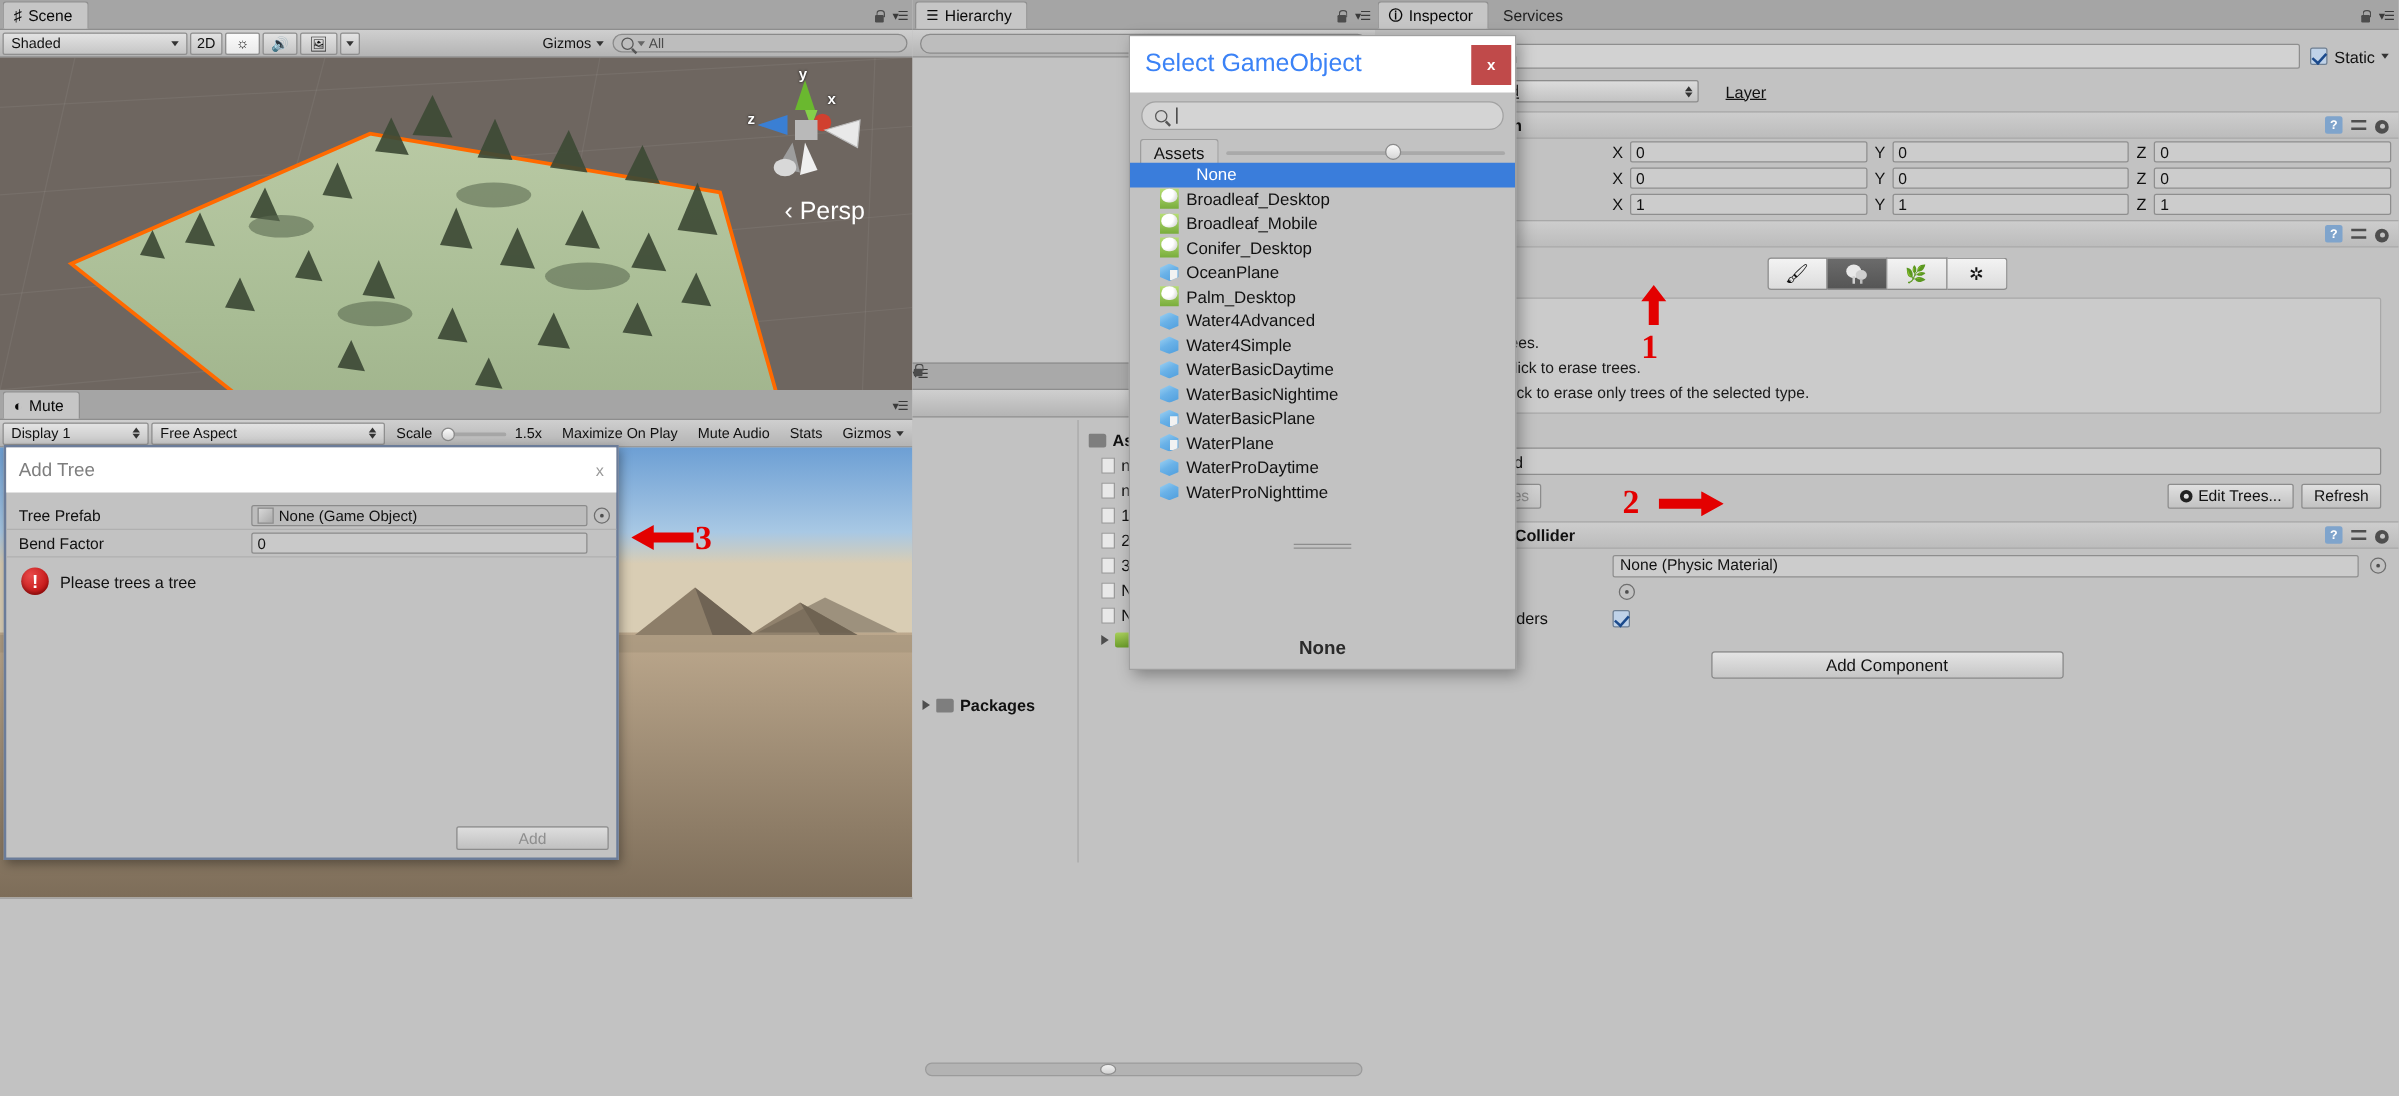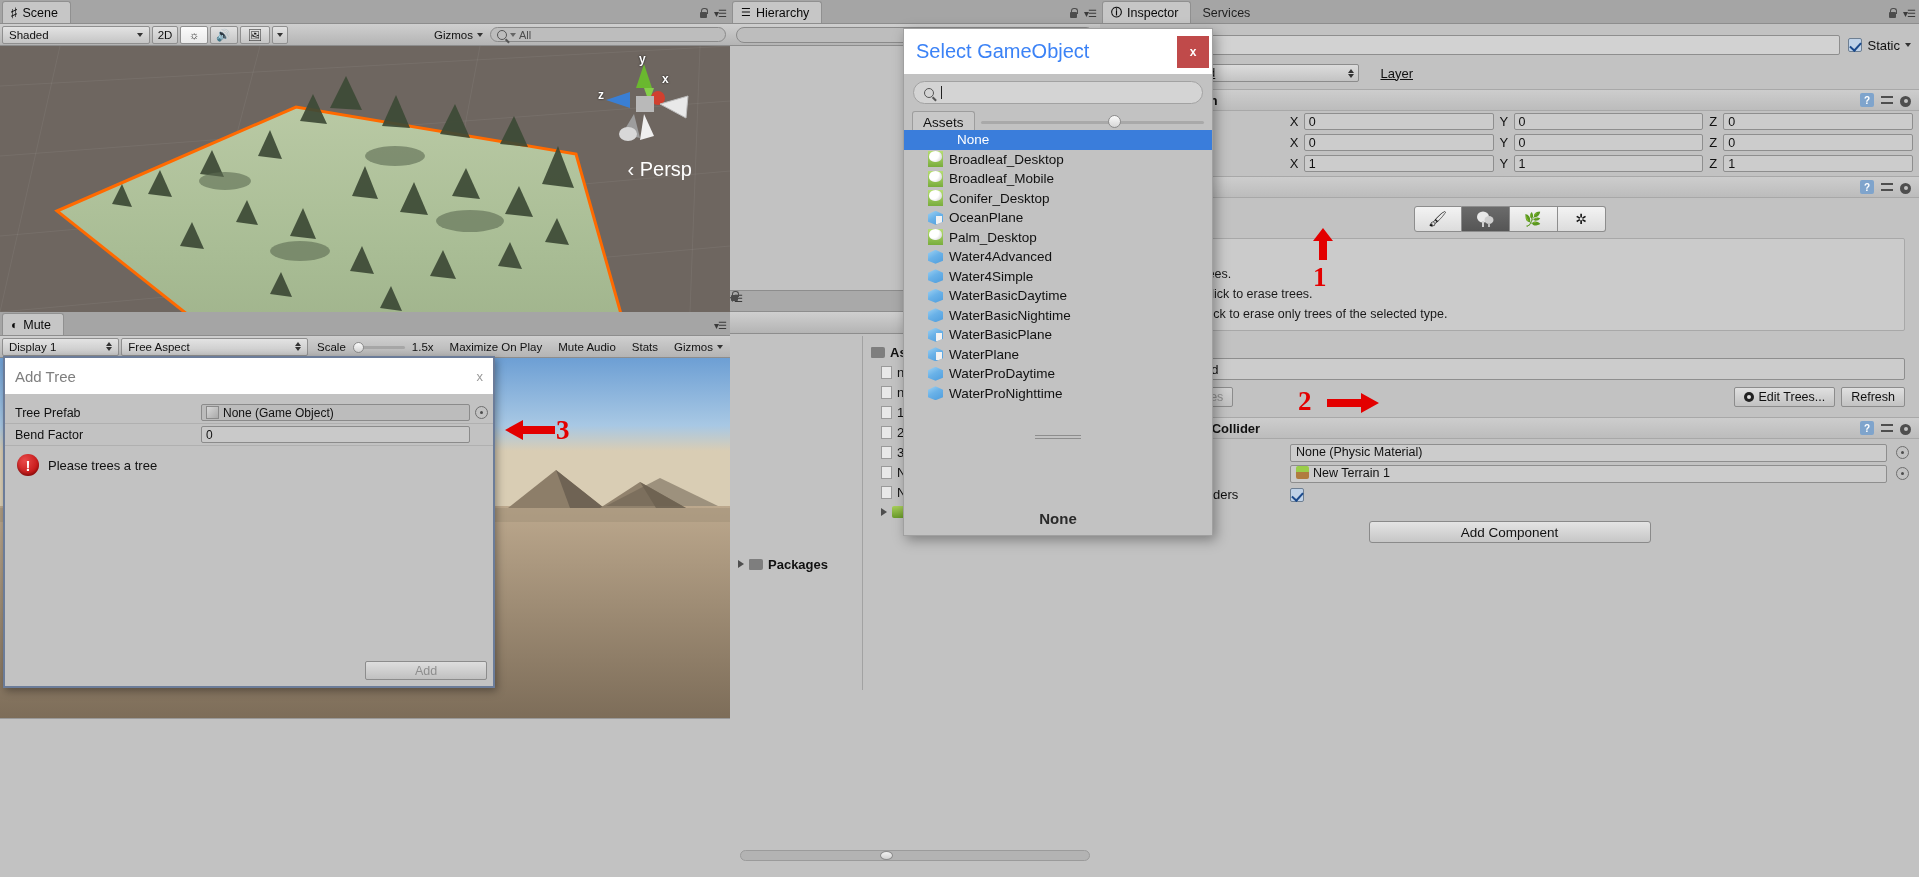--- a/index.html
+++ b/index.html
@@ -994,24 +994,20 @@
 
     <div class="prop-row" style="margin-top:3px;">
       <span class="lab">Material</span>
       <span class="fld">
         <span>None (Physic Material)</span>
       </span>
       <span class="circle-btn" style="margin-right:10px;"></span>
     </div>
     <div class="prop-row">
       <span class="lab">Terrain Data</span>
-      <span class="fld">
-        <span class="tdata-ico"></span>
-        <span>New Terrain 1</span>
-      </span>
       <span class="circle-btn" style="margin-right:10px;"></span>
     </div>
     <div class="prop-row">
       <span class="lab">Enable Tree Colliders</span>
       <span class="chk"></span>
     </div>
 
     <div id="add-component-btn">
       <span>Add Component</span>
     </div>

